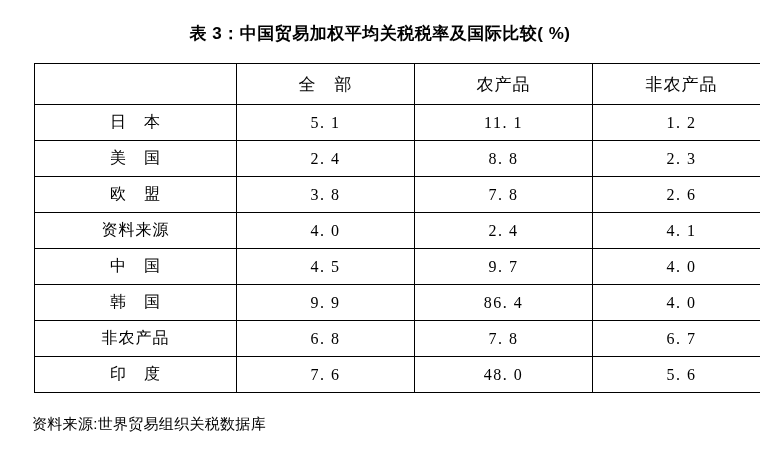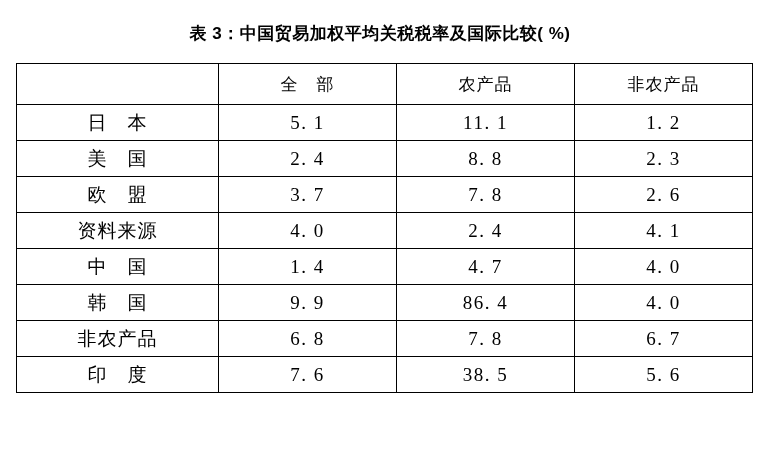--- a/index.html
+++ b/index.html
@@ -23,35 +23,35 @@
   .table-title {
     text-align: center;
     font-family: "Liberation Sans", "DejaVu Sans", sans-serif;
     font-weight: bold;
     font-size: 17px;
     letter-spacing: 0.5px;
     padding-top: 22px;
     padding-bottom: 18px;
   }
   .table-wrap {
-    padding: 0 16px;
+    padding: 0 34px;
   }
   table.data-table {
     width: 700px;
     margin: 0 auto;
     border-collapse: collapse;
     table-layout: fixed;
   }
   table.data-table td,
   table.data-table th {
     border: 1px solid #000000;
     height: 35px;
     text-align: center;
     vertical-align: middle;
-    font-size: 19px;
+    font-size: 16px;
     font-weight: normal;
     font-family: "Liberation Serif", "DejaVu Serif", serif;
     padding: 0 4px;
   }
   table.data-table thead td {
     font-family: "Liberation Sans", "DejaVu Sans", sans-serif;
     font-size: 17px;
     height: 40px;
     letter-spacing: 1px;
   }
@@ -99,52 +99,53 @@
           <td class="num">1. 2</td>
         </tr>
         <tr>
           <td class="row-label">美　国</td>
           <td class="num">2. 4</td>
           <td class="num">8. 8</td>
           <td class="num">2. 3</td>
         </tr>
         <tr>
           <td class="row-label">欧　盟</td>
-          <td class="num">3. 7</td>
+          <td class="num">3. 8</td>
           <td class="num">7. 8</td>
           <td class="num">2. 6</td>
         </tr>
         <tr>
           <td class="row-label">资料来源</td>
           <td class="num">4. 0</td>
           <td class="num">2. 4</td>
           <td class="num">4. 1</td>
         </tr>
         <tr>
           <td class="row-label">中　国</td>
-          <td class="num">1. 4</td>
-          <td class="num">4. 7</td>
+          <td class="num">4. 5</td>
+          <td class="num">9. 7</td>
           <td class="num">4. 0</td>
         </tr>
         <tr>
           <td class="row-label">韩　国</td>
           <td class="num">9. 9</td>
           <td class="num">86. 4</td>
           <td class="num">4. 0</td>
         </tr>
         <tr>
           <td class="row-label">非农产品</td>
           <td class="num">6. 8</td>
           <td class="num">7. 8</td>
           <td class="num">6. 7</td>
         </tr>
         <tr>
           <td class="row-label">印　度</td>
           <td class="num">7. 6</td>
-          <td class="num">38. 5</td>
+          <td class="num">48. 0</td>
           <td class="num">5. 6</td>
         </tr>
       </tbody>
     </table>
   </div>
 
+  <div class="source-note">资料来源:世界贸易组织关税数据库</div>
 
 </div>
 
 </body></html>

